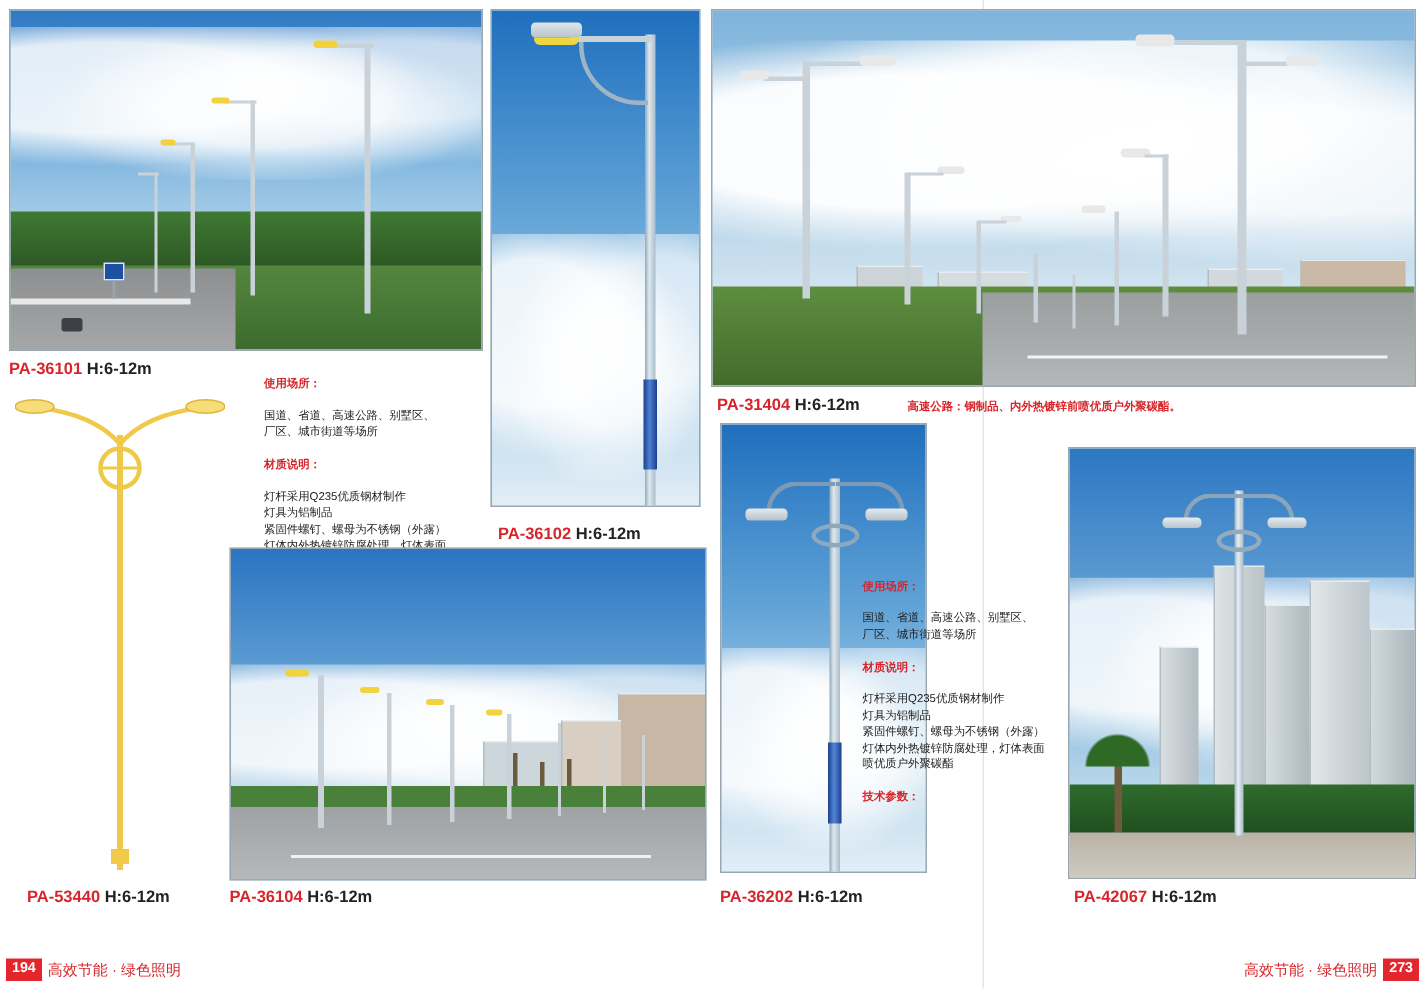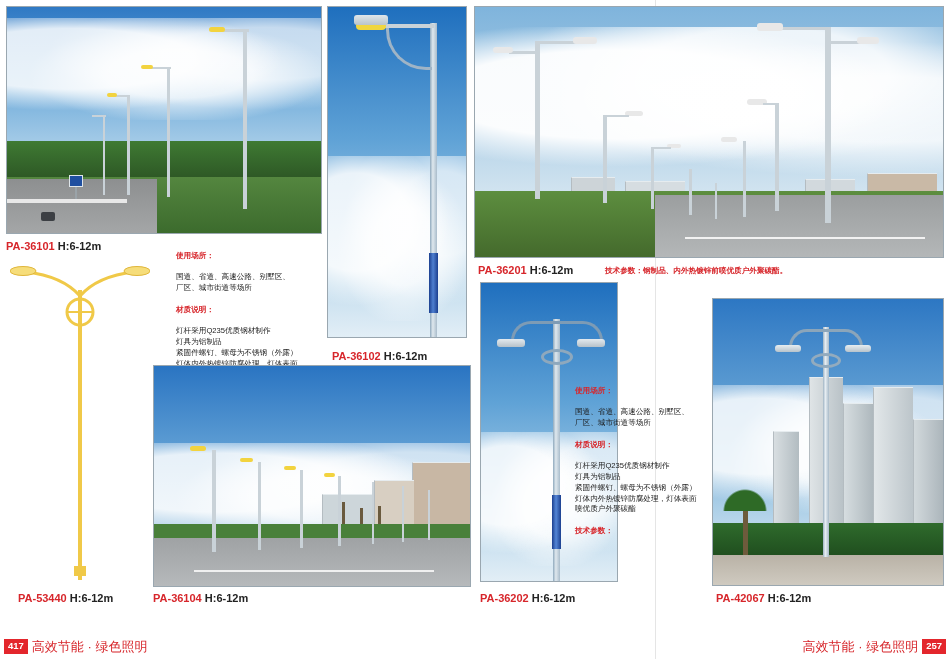--- a/index.html
+++ b/index.html
@@ -101,21 +101,21 @@
     position: absolute; bottom: 5px; height: 15px;
     display: flex; align-items: center;
   }
   .footer-left { left: 4px; }
   .footer-right { right: 4px; }
   .pnum {
     background: #e3262c; color: #fff; font-size: 9.5px; font-weight: bold;
     padding: 1px 4px 2px 4px; line-height: 12px;
   }
   .ftxt {
-    color: #d7262b; font-size: 13px; margin: 17px 4px; white-space: nowrap;
+    color: #d7262b; font-size: 10px; margin: 17px 4px; white-space: nowrap;
   }
   .centerline {
     position: absolute; left: 655px; top: 0; width: 1px; height: 659px;
     background: #e5e5e5;
   }
 </style>
 </head>
 <body>
 
 <div class="page">
@@ -286,25 +286,25 @@
     <div class="lamp" style="left:382px;top:30px;width:22px;height:7px;"></div>
 
     <div class="pole" style="left:300px;top:96px;width:4px;height:108px;"></div>
     <div class="lamp" style="left:272px;top:92px;width:20px;height:6px;"></div>
     <div class="arm" style="left:288px;top:96px;width:16px;height:2px;"></div>
 
     <div class="pole" style="left:268px;top:134px;width:3px;height:76px;"></div>
     <div class="lamp" style="left:246px;top:130px;width:16px;height:5px;"></div>
   </div>
   <div class="cap" style="left:478px; top:264px;">
-    <span>PA-36201</span>
+    <span>PA-31404</span>
     <span class="hh">H:6-12m</span>
   </div>
   <div class="tech-inline" style="left:605px; top:266px;">
-    <span class="hd">技术参数：钢制品、内外热镀锌前喷优质户外聚碳酯。</span>
+    <span class="hd">高速公路：钢制品、内外热镀锌前喷优质户外聚碳酯。</span>
   </div>
 
   <div class="photo" style="left:480px; top:282px; width:138px; height:300px;">
     <div class="sky sky-bright"></div>
     <div class="clouds" style="top:50%;height:45%;"></div>
 
     <div class="pole pole-blue" style="left:72px;top:36px;width:7px;height:264px;"></div>
     <div style="position:absolute;left:71px;top:212px;width:9px;height:54px;background:linear-gradient(to right,#1b3f8f,#5486d6 45%,#1b3f8f);"></div>
 
     <div style="position:absolute;left:30px;top:38px;width:46px;height:20px;border-top:3px solid #7d9bb5;border-left:3px solid #7d9bb5;border-radius:28px 0 0 0;"></div>
@@ -357,21 +357,21 @@
     <div style="position:absolute;left:112px;top:30px;width:38px;height:18px;border-top:3px solid #8ba5ba;border-right:3px solid #8ba5ba;border-radius:0 24px 0 0;"></div>
     <div class="lamp" style="left:132px;top:46px;width:26px;height:7px;background:linear-gradient(to bottom,#e6edf1,#b8c3cb);"></div>
     <div style="position:absolute;left:98px;top:54px;width:30px;height:15px;border:3px solid #93abbe;border-radius:50%;"></div>
   </div>
   <div class="cap" style="left:716px; top:592px;">
     <span>PA-42067</span>
     <span class="hh">H:6-12m</span>
   </div>
 
   <div class="footer-left">
-    <span class="pnum">417</span>
+    <span class="pnum">194</span>
     <span class="ftxt">高效节能 · 绿色照明</span>
   </div>
   <div class="footer-right">
     <span class="ftxt">高效节能 · 绿色照明</span>
-    <span class="pnum">257</span>
+    <span class="pnum">273</span>
   </div>
 
 </div>
 
 </body></html>

